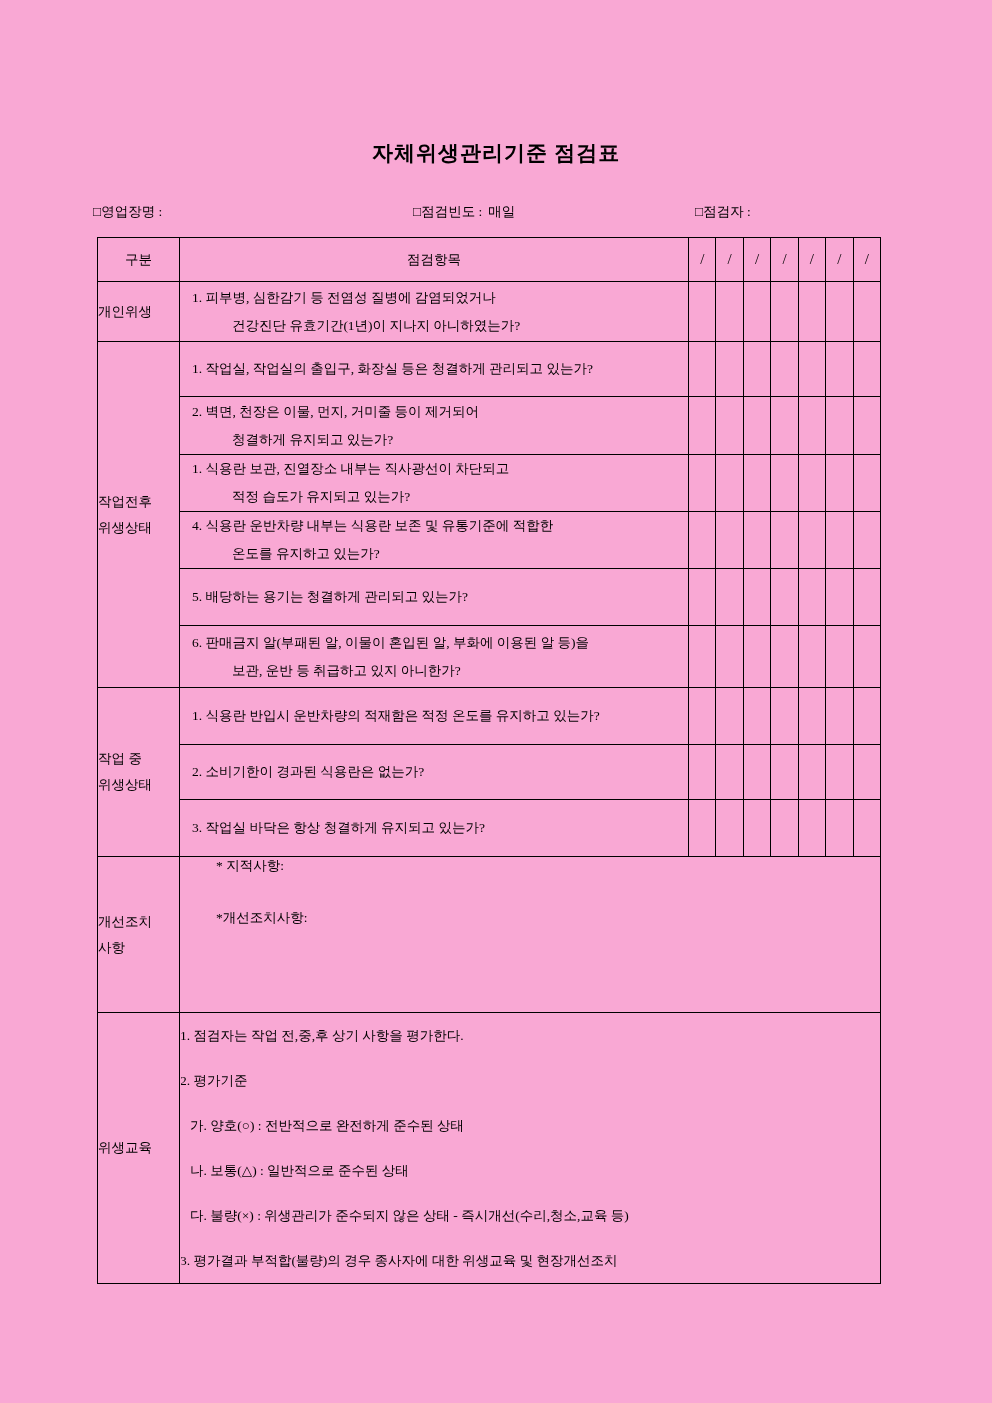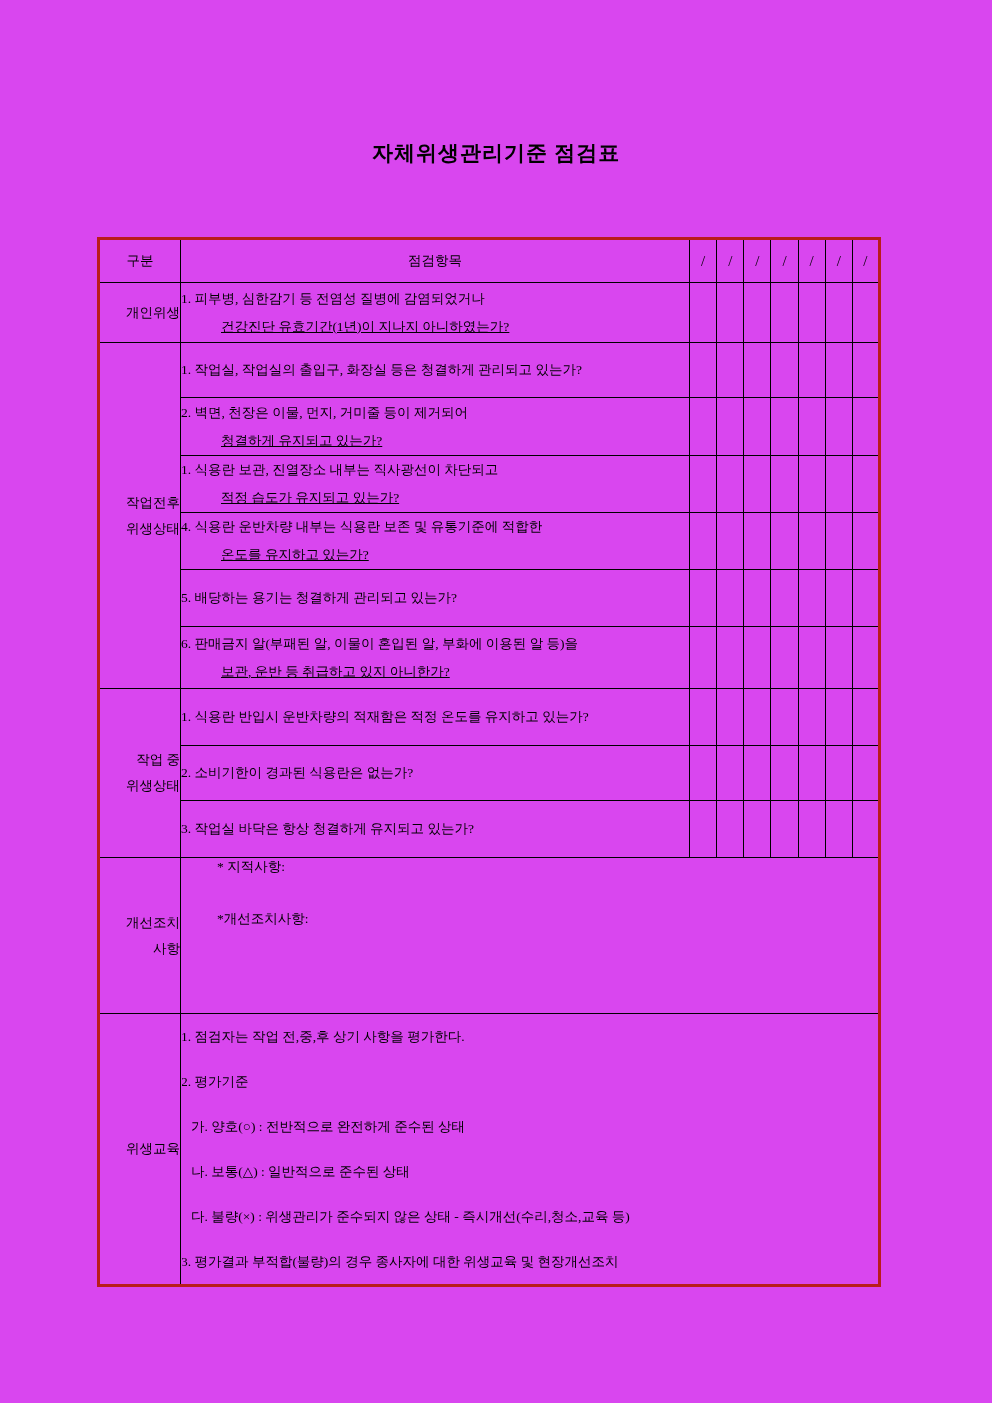--- a/index.html
+++ b/index.html
@@ -1,20 +1,20 @@
 <!DOCTYPE html>
 <html lang="ko"><head>
 <meta charset="utf-8">
 <style>
   html, body { margin: 0; padding: 0; background: #ffffff; }
   .page {
     position: relative;
     width: 992px;
     height: 1403px;
-    background: #d946ef;
+    background: #f9a8d4;
     color: #000000;
     font-family: "Liberation Serif", "DejaVu Serif", serif;
   }
   .doc-title {
     position: absolute;
     top: 139px;
     left: 0;
     width: 100%;
     margin: 0;
     text-align: center;
@@ -35,51 +35,51 @@
   .meta-inspector { position: absolute; left: 695px; }
   .meta-row .value { margin-left: 6px; }
 
   table.checklist {
     position: absolute;
     left: 97px;
     top: 237px;
     width: 784px;
     table-layout: fixed;
     border-collapse: collapse;
-    border: 3px solid #b91c1c;
+    border: 1px solid #b91c1c;
     font-size: 13.5px;
   }
   table.checklist td {
     border: 1px solid #000;
     padding: 0;
     overflow: hidden;
   }
   td.cat {
-    text-align: right;
+    text-align: left;
     vertical-align: middle;
     line-height: 26px;
     margin-left: 44px;
   }
   td.head {
     text-align: center;
     vertical-align: middle;
     font-size: 13.5px;
   }
   td.chk-h {
     text-align: center;
     vertical-align: middle;
     font-size: 15px;
   }
   td.q {
     vertical-align: middle;
     padding-left: 6px;
     padding-right: 4px;
   }
-  td.q .qline { line-height: 28px; white-space: nowrap; }
-  td.q .l2 { padding-left: 40px; text-decoration: underline; }
+  td.q .qline { line-height: 28px; white-space: nowrap; margin-left: 12px; }
+  td.q .l2 { padding-left: 40px; }
   td.notes {
     vertical-align: top;
     padding: 16px 6px 0 6px;
   }
   td.notes .note-line { line-height: 18px; padding-left: 36px; }
   td.notes .note1 { margin-bottom: 34px; }
   td.method {
     vertical-align: top;
     padding: 4px 6px 0 6px;
     border-radius: 24px;
@@ -92,20 +92,25 @@
   }
   td.method .indent { padding-left: 10px; }
 </style>
 </head>
 <body>
 
 <div class="page">
 
   <h1 class="doc-title">자체위생관리기준 점검표</h1>
 
+  <div class="meta-row">
+    <span class="meta-business">□영업장명 :</span>
+    <span class="meta-frequency"><span>□점검빈도 :</span><span class="value">매일</span></span>
+    <span class="meta-inspector">□점검자 :</span>
+  </div>
 
   <table class="checklist">
     <colgroup>
       <col style="width:82px">
       <col style="width:509px">
       <col>
         <col>
         <col>
         <col>
         <col>

